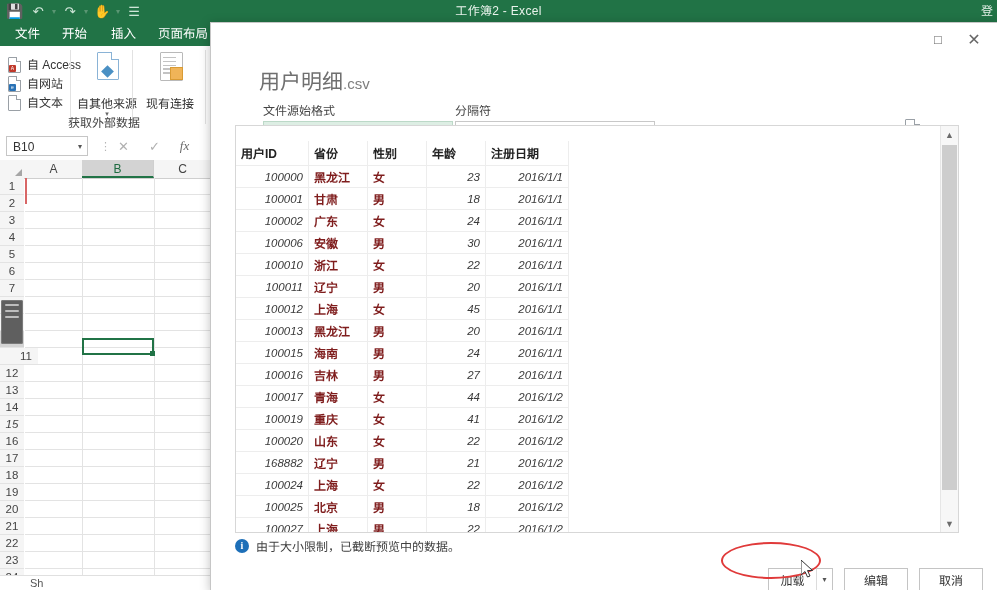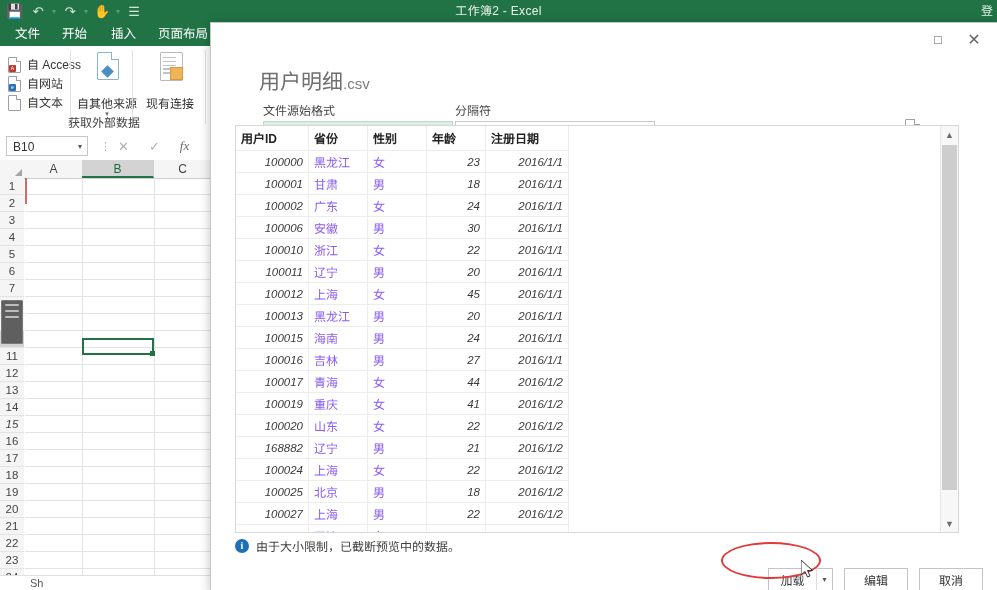--- a/index.html
+++ b/index.html
@@ -141,28 +141,28 @@
   .xfile-ico{position:absolute;left:694px;top:96px;width:16px;height:19px;}
   .xfile-ico .pg{position:absolute;left:0;top:0;width:13px;height:16px;border:1px solid #9aa0a6;
     background:#fff;border-radius:1px;}
   .xfile-ico .pg:after{content:"";position:absolute;right:-1px;top:-1px;width:5px;height:5px;
     background:#fff;border-left:1px solid #9aa0a6;border-bottom:1px solid #9aa0a6;}
   .xfile-ico .grn{position:absolute;left:5px;bottom:0;width:8px;height:7px;background:#3f9c62;
     border-radius:1px;}
 
   .preview{position:absolute;left:24px;top:102px;width:722px;height:406px;
     border:1px solid #d7d7d7;background:#fff;overflow:hidden;}
-  .ptable{position:absolute;left:0;top:0;width:703px;}
+  .ptable{position:absolute;left:0;top:15px;width:703px;}
   table.pv{border-collapse:collapse;width:262px;table-layout:fixed;}
   table.pv th{font-size:12px;color:#222;font-weight:bold;text-align:left;
     padding:3px 5px 4px 5px;border-bottom:1px solid #ededed;border-right:1px solid #ededed;
     background:#fff;white-space:nowrap;}
   table.pv td{font-size:11.5px;color:#3a3a3a;font-style:italic;padding:2px 5px;
     border-bottom:1px solid #ededed;border-right:1px solid #ededed;white-space:nowrap;height:15px;}
-  table.pv td.txt{font-style:normal;color:#8b5cf6;font-size:12px;}
+  table.pv td.txt{font-style:normal;color:#7f1d1d;font-size:12px;font-weight:bold;}
   table.pv td.num{text-align:right;}
   table.pv td.date{text-align:right;}
   th.c0,td.c0{width:62px;}
   th.c1,td.c1{width:48px;}
   th.c2,td.c2{width:48px;}
   th.c3,td.c3{width:48px;}
   th.c4,td.c4{width:72px;border-right:none;}
 
   .pscroll{position:absolute;right:0;top:0;width:17px;height:100%;background:#f7f7f7;
     border-left:1px solid #e6e6e6;}
@@ -316,21 +316,21 @@
         <div class="rh" style="top: 0px;">1</div>
         <div class="rh" style="top: 17px;">2</div>
         <div class="rh" style="top: 34px;">3</div>
         <div class="rh" style="top: 51px;">4</div>
         <div class="rh" style="top: 68px;">5</div>
         <div class="rh" style="top: 85px;">6</div>
         <div class="rh" style="top: 102px;">7</div>
         <div class="rh" style="top: 119px;">8</div>
         <div class="rh" style="top: 136px;">9</div>
         <div class="rh sel" style="top: 153px;">10</div>
-        <div class="rh" style="top: 170px;">11</div>
+        <div class="rh" style="top: 170px; padding-left: 14px;">11</div>
         <div class="rh" style="top: 187px;">12</div>
         <div class="rh" style="top: 204px;">13</div>
         <div class="rh" style="top: 221px;">14</div>
         <div class="rh" style="top: 238px; font-style: italic;">15</div>
         <div class="rh" style="top: 255px;">16</div>
         <div class="rh" style="top: 272px;">17</div>
         <div class="rh" style="top: 289px;">18</div>
         <div class="rh" style="top: 306px;">19</div>
         <div class="rh" style="top: 323px;">20</div>
         <div class="rh" style="top: 340px;">21</div>

